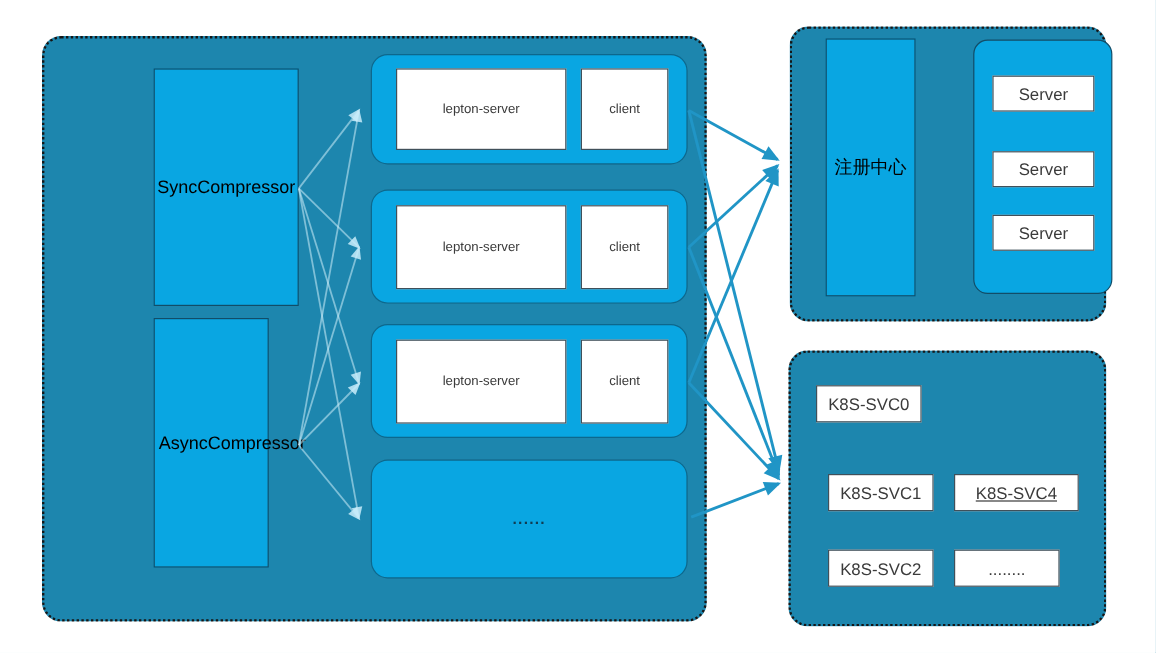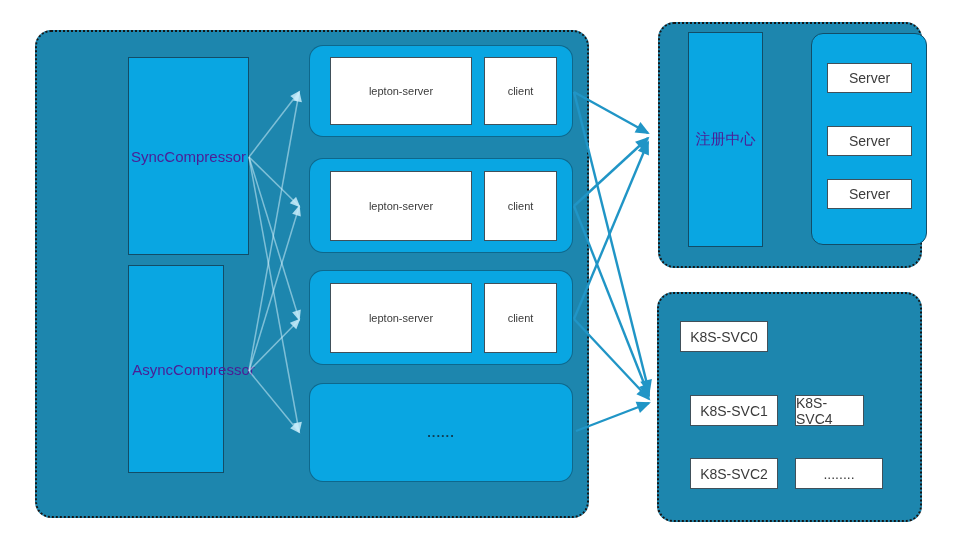--- a/index.html
+++ b/index.html
@@ -11,21 +11,21 @@
   .panel{
     background:#1d86ae;
     border:2px dotted #161616;
     border-radius:16px;
   }
   .bright{
     background:#09a6e2;
     border:1px solid #124d68;
   }
   .navy-label{
-    color:#4c1d95;font-size:15px;display:flex;align-items:center;justify-content:center;
+    color:#000000;font-size:15px;display:flex;align-items:center;justify-content:center;
     text-align:center;
   }
   .row{
     background:#09a6e2;
     border:1px solid rgba(16,70,95,0.65);
     border-radius:14px;
     display:flex;align-items:center;
     padding:0 15px 0 20px;
     justify-content:space-between;
   }
@@ -104,21 +104,21 @@
     </div>
   </div>
 
   <div class="abs panel" style="left:657px;top:292px;width:265px;height:230px;">
     <div class="abs whitebox smalltext" style="left:21px;top:27px;width:88px;height:31px;">
       <span>K8S-SVC0</span>
     </div>
     <div class="abs whitebox smalltext" style="left:31px;top:101px;width:88px;height:31px;">
       <span>K8S-SVC1</span>
     </div>
-    <div class="abs whitebox smalltext" style="left:136px;top:101px;width:69px;height:31px;">
+    <div class="abs whitebox smalltext" style="left:136px;top:101px;width:104px;height:31px;text-decoration:underline;">
       <span>K8S-SVC4</span>
     </div>
     <div class="abs whitebox smalltext" style="left:31px;top:164px;width:88px;height:31px;">
       <span>K8S-SVC2</span>
     </div>
     <div class="abs whitebox smalltext" style="left:136px;top:164px;width:88px;height:31px;">
       <span>........</span>
     </div>
   </div>
 

